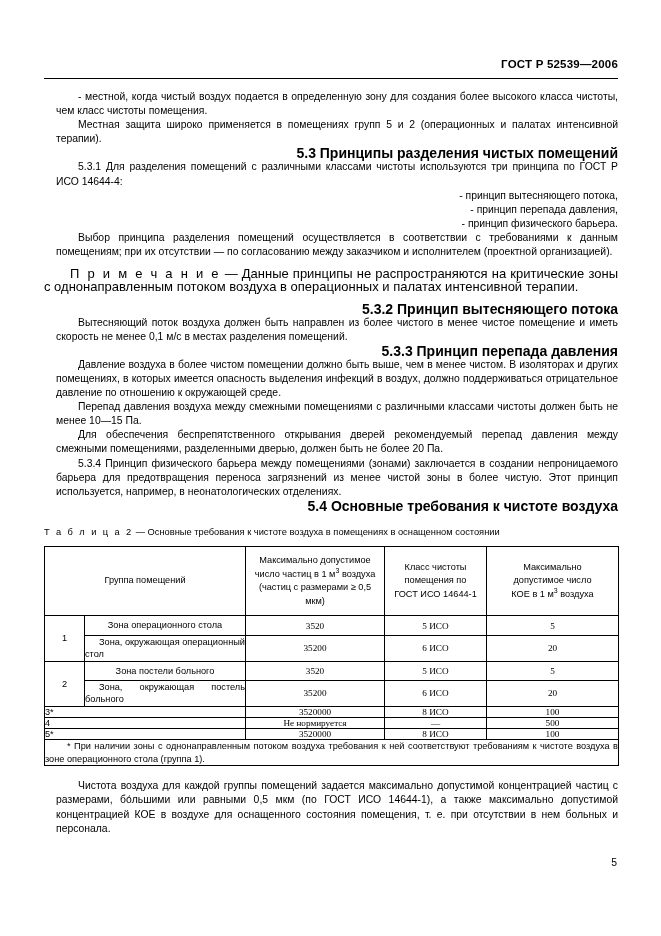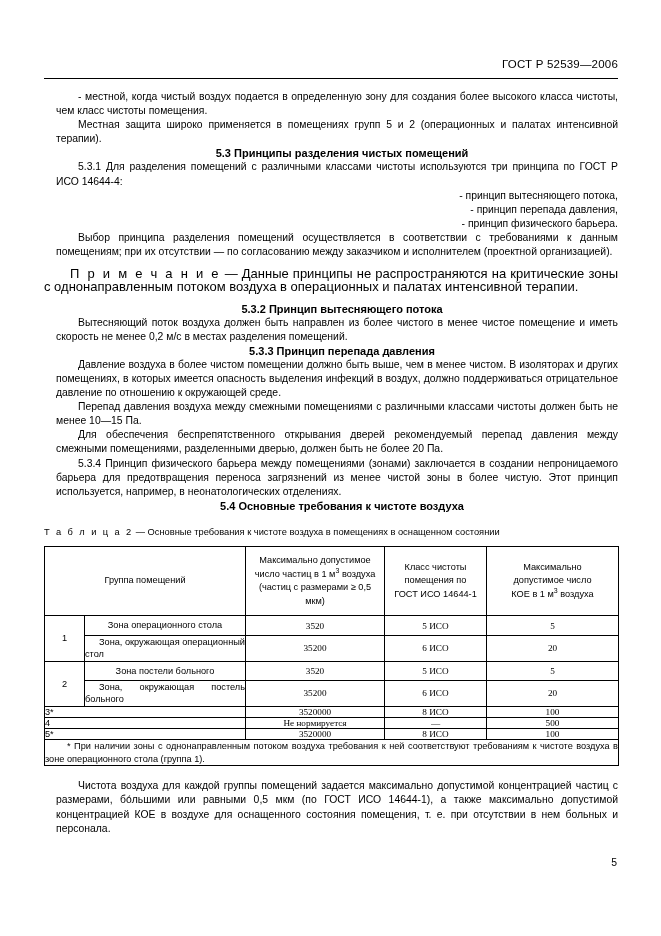--- a/index.html
+++ b/index.html
@@ -29,21 +29,21 @@
     left: 44px;
     top: 58px;
     width: 574px;
     height: 24px;
   }
   .header-title {
     position: absolute;
     right: 0;
     top: 0;
     font-size: 11.5px;
-    font-weight: normal;
+    font-weight: bold;
     letter-spacing: 0.2px;
     white-space: nowrap;
   }
   .header-rule {
     position: absolute;
     left: 0;
     right: 0;
     top: 20px;
     height: 1px;
     background: #000;
@@ -60,25 +60,25 @@
     margin: 0;
     font-size: 10.4px;
     line-height: 14.1px;
     text-align: justify;
     text-justify: inter-word;
   }
   p.ind { text-indent: 22px; margin-left: 12px; }
   p.dash { text-indent: 22px; text-align: right; }
   h3 {
     margin: 0;
-    font-size: 11px;
+    font-size: 14px;
     line-height: 14.1px;
     font-weight: bold;
     text-indent: 22px;
-    text-align: center;
+    text-align: right;
   }
   .note {
     margin: 0;
     font-size: 13px;
     line-height: 13.2px;
     text-align: justify;
     text-indent: 26px;
   }
   .note .lbl {
     letter-spacing: 2.0px;
@@ -182,21 +182,21 @@
 
     <p class="ind">Выбор принципа разделения помещений осуществляется в соответствии с требованиями к данным помещениям; при их отсутствии — по согласованию между заказчиком и исполнителем (проектной организацией).</p>
 
     <div class="gap-md"></div>
 
     <p class="note"><span class="lbl">П р и м е ч а н и е</span><span> — Данные принципы не распространяются на критические зоны с однонаправленным потоком воздуха в операционных и палатах интенсивной терапии.</span></p>
 
     <div class="gap-md"></div>
 
     <h3>5.3.2  Принцип вытесняющего потока</h3>
-    <p class="ind">Вытесняющий поток воздуха должен быть направлен из более чистого в менее чистое помещение и иметь скорость не менее 0,2 м/с в местах разделения помещений.</p>
+    <p class="ind">Вытесняющий поток воздуха должен быть направлен из более чистого в менее чистое помещение и иметь скорость не менее 0,1 м/с в местах разделения помещений.</p>
 
     <h3>5.3.3  Принцип перепада давления</h3>
     <p class="ind">Давление воздуха в более чистом помещении должно быть выше, чем в менее чистом. В изоляторах и других помещениях, в которых имеется опасность выделения инфекций в воздух, должно поддерживаться отрицательное давление по отношению к окружающей среде.</p>
     <p class="ind">Перепад давления воздуха между смежными помещениями с различными классами чистоты должен быть не менее 10—15 Па.</p>
     <p class="ind">Для обеспечения беспрепятственного открывания дверей рекомендуемый перепад  давления между смежными помещениями, разделенными дверью, должен быть не более 20 Па.</p>
 
     <p class="ind">5.3.4  Принцип физического барьера между помещениями (зонами) заключается в создании непроницаемого барьера для предотвращения переноса загрязнений из менее чистой зоны в более чистую. Этот принцип используется, например, в неонатологических отделениях.</p>
 
     <h3>5.4  Основные требования к чистоте воздуха</h3>
 

